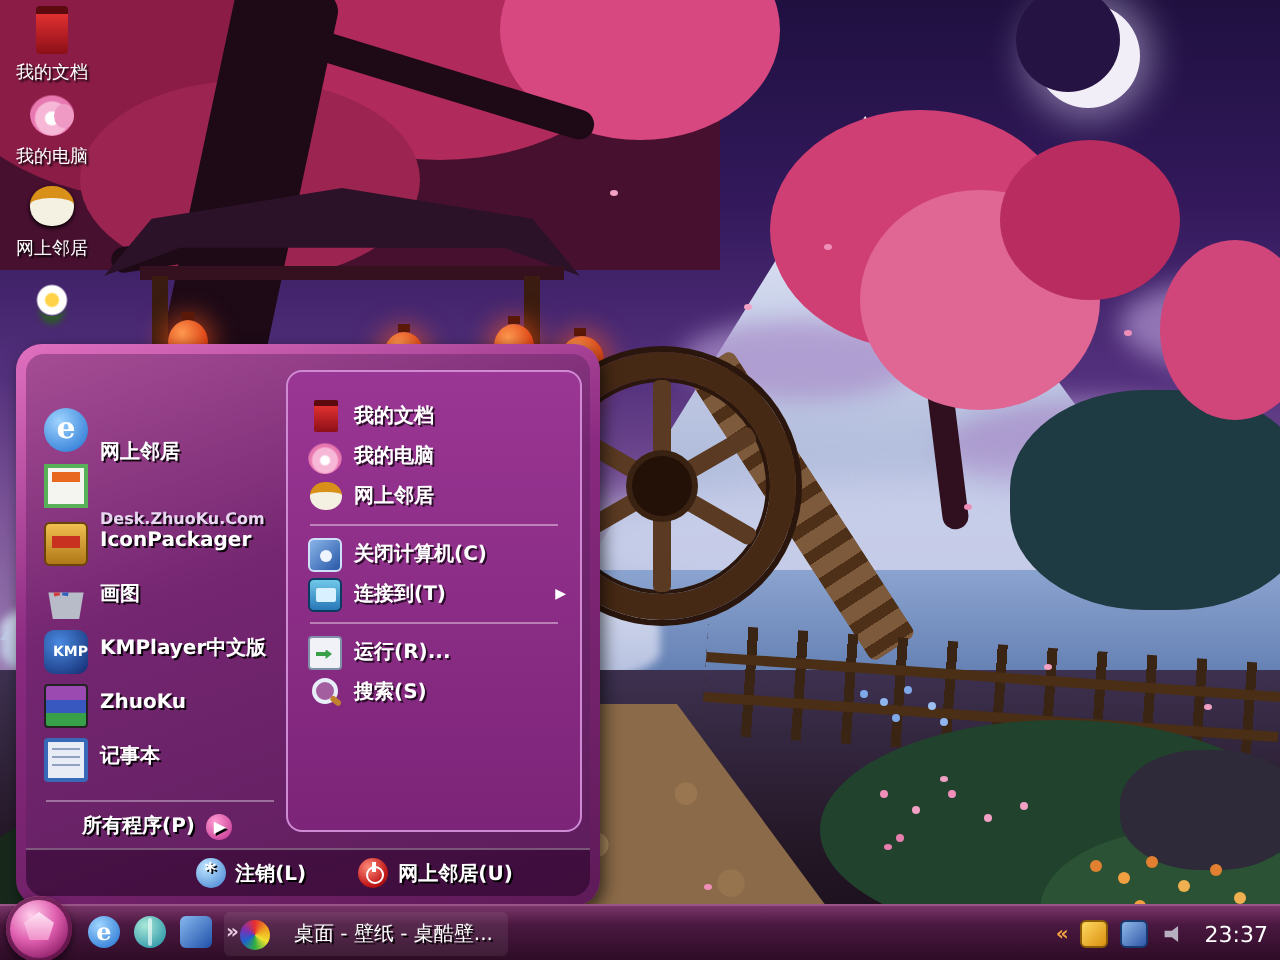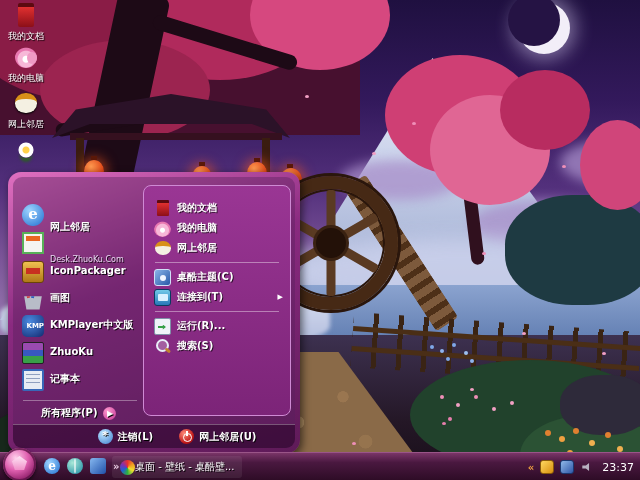--- a/index.html
+++ b/index.html
@@ -91,21 +91,21 @@
   .start-menu{left:8px;top:172px;width:292px;height:281px;border-radius:13px;
     padding:5px;background:linear-gradient(160deg,#e070c0,#8a2a80 40%,#5e1a58);
     box-shadow:2px 3px 8px rgba(0,0,0,.6);}
   .sm-body{position:relative;width:100%;height:247px;border-radius:9px 9px 0 0;overflow:hidden;
     background:rgba(88,34,92,.42);}
   .sm-left{position:absolute;left:0;top:0;width:134px;height:100%;padding-top:24px;}
   .sm-item{display:flex;align-items:center;gap:6px;padding:0 4px 0 9px;cursor:pointer;}
   .sm-left .sm-item{height:27px;}
   .sm-left .txt{font-size:10px;font-weight:bold;color:#fff;line-height:1.05;
     text-shadow:1px 1px 0 rgba(0,0,0,.85);}
-  .sm-left .sub{font-size:8px;font-weight:normal;color:#e8d6f0;display:block;margin-top:24px;}
+  .sm-left .sub{font-size:8px;font-weight:bold;color:#e8d6f0;display:block;margin-top:24px;}
   .licon{width:22px;height:22px;flex:0 0 22px;position:relative;}
   .allprog{position:absolute;left:10px;bottom:4px;width:114px;display:flex;align-items:center;
     gap:6px;cursor:pointer;border-top:1px solid rgba(255,255,255,.35);padding:5px 0 0 18px;
     font-size:10px;font-weight:bold;color:#fff;text-shadow:1px 1px 0 #000;}
   .ap-arrow{width:13px;height:13px;border-radius:50%;background:radial-gradient(circle at 35% 30%,#ff9ad0,#c03090);
     color:#fff;font-size:8px;line-height:13px;text-align:center;}
   .sm-right{position:absolute;right:4px;top:8px;width:148px;height:231px;border-radius:8px;
     background:linear-gradient(180deg,#9a3694,#7c2478);border:1px solid #cf8ad4;
     padding:12px 5px 6px 5px;}
   .sm-right .sm-item{height:20px;padding:0 2px 0 5px;}
@@ -170,21 +170,21 @@
     clip-path:polygon(50% 0,100% 38%,81% 100%,19% 100%,0 38%);
     background:linear-gradient(180deg,#ffe6f6,#f090c8);}
   .ql{position:absolute;left:44px;top:5px;display:flex;align-items:center;gap:7px;}
   .qlic{width:16px;height:16px;cursor:pointer;position:relative;}
   .q-ie{border-radius:50%;background:radial-gradient(circle at 35% 30%,#9fd4ff,#1f6fd0);
     color:#fff;font:bold 12px "DejaVu Serif",serif;text-align:center;line-height:16px;}
   .q-globe{border-radius:50%;background:radial-gradient(circle at 35% 30%,#a8e8d8,#1888a0);}
   .q-globe::before{content:"";position:absolute;left:7px;top:1px;width:2px;height:14px;background:rgba(255,255,255,.6);border-radius:2px;}
   .q-app{border-radius:3px;background:linear-gradient(135deg,#86b8f0,#2050a8);}
   .chev{color:#e8c8e0;font-size:10px;cursor:pointer;font-weight:bold;}
-  .task-btn{position:absolute;left:112px;top:3px;height:22px;display:flex;align-items:center;gap:0;
+  .task-btn{position:absolute;left:112px;top:3px;height:22px;display:flex;align-items:center;gap:12px;
     padding:0 8px;border-radius:3px;background:rgba(255,255,255,.07);cursor:pointer;}
   .tb-ic{width:15px;height:15px;border-radius:50%;
     background:conic-gradient(#e83030,#f0a020,#f0e030,#30b040,#2060d0,#8030b0,#e83030);}
   .task-btn .lbl{font-size:10px;color:#fff;text-shadow:1px 1px 0 #000;}
   .tray{position:absolute;right:6px;top:0;height:28px;display:flex;align-items:center;gap:6px;}
   .trayic{width:14px;height:14px;border-radius:3px;cursor:pointer;position:relative;}
   .t-yellow{background:linear-gradient(135deg,#ffd860,#d89010);border:1px solid #8a5a08;}
   .t-blue{background:linear-gradient(135deg,#90b8e8,#3058a8);border:1px solid #1a3870;}
   .t-gray{background:transparent;}
   .t-gray::before{content:"";position:absolute;left:2px;top:3px;width:9px;height:8px;
@@ -342,21 +342,21 @@
         </div>
         <div class="sm-item">
           <div class="ricon">
               <div class="i-net"></div>
             </div>
           <div class="txt">网上邻居</div>
         </div>
         <div class="sm-sep"></div>
         <div class="sm-item">
           <div class="ricon i-cpl"></div>
-          <div class="txt">桌酷主题(C)</div>
+          <div class="txt">关闭计算机(C)</div>
         </div>
         <div class="sm-item">
           <div class="ricon i-conn"></div>
           <div class="txt">连接到(T)</div>
           <span class="sub-arrow">▶</span>
         </div>
         <div class="sm-sep"></div>
         <div class="sm-item">
           <div class="ricon i-run"></div>
           <div class="txt">运行(R)...</div>

